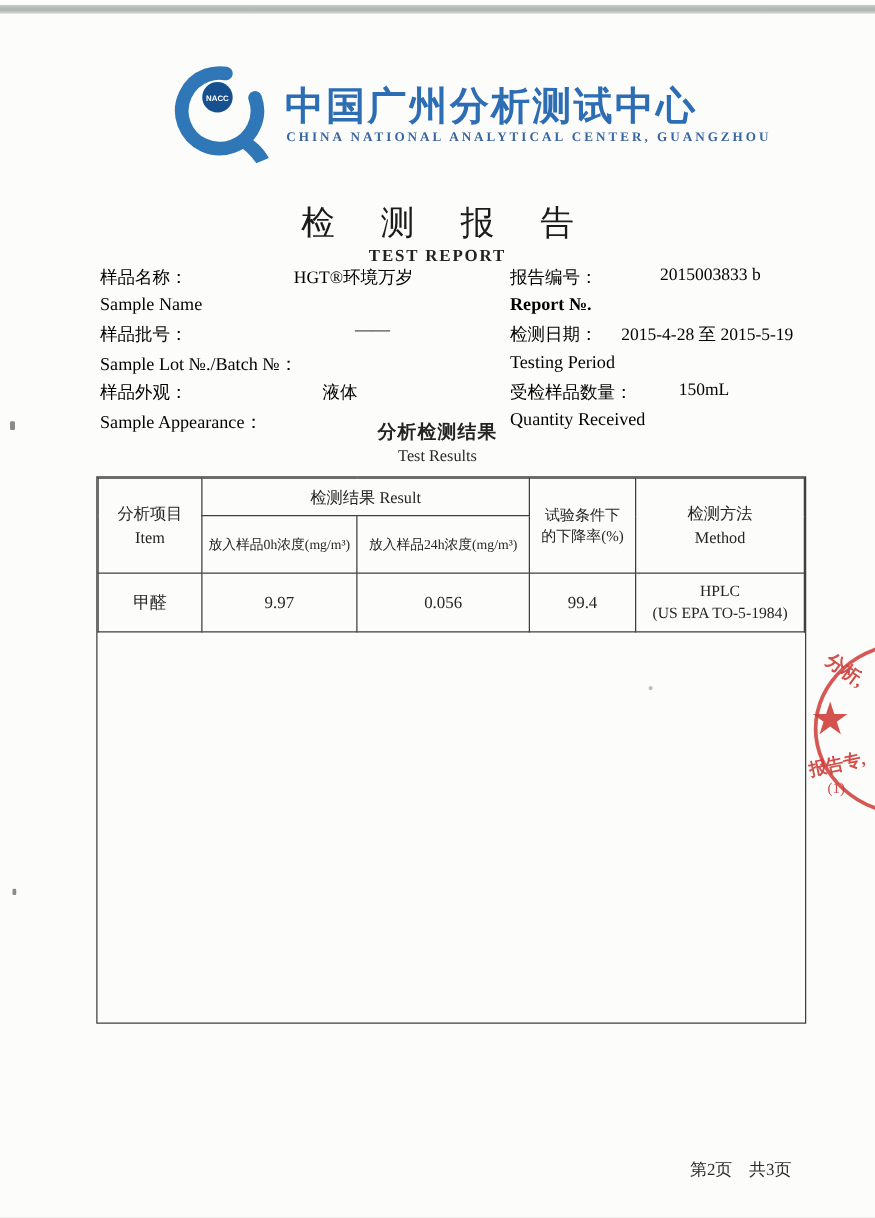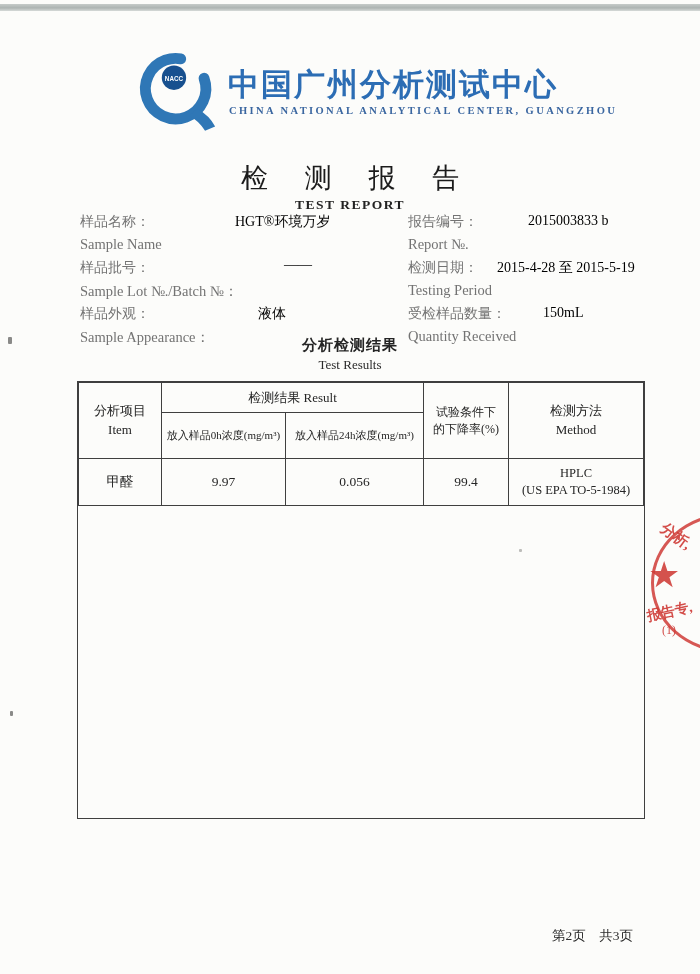--- a/index.html
+++ b/index.html
@@ -26,21 +26,21 @@
   
   .doc-title{
     position:absolute;left:0;top:160px;width:700px;text-align:center;
     font-size:27px;color:#1b1b1b;letter-spacing:15px;text-indent:15px;font-weight:500;
   }
   .doc-subtitle{
     position:absolute;left:0;top:197px;width:700px;text-align:center;
     font-size:13.5px;font-weight:bold;color:#222;letter-spacing:1.5px;
   }
   
-  .info-line{position:absolute;font-size:14px;white-space:nowrap;color:#737373;}
+  .info-line{position:absolute;font-size:14px;white-space:nowrap;color:#000000;}
   .info-en{font-size:14.5px;}
   .info-val{position:absolute;font-size:14px;white-space:nowrap;color:#000000;}
   
   .section-cn{
     position:absolute;left:0;top:336px;width:700px;text-align:center;
     font-size:15px;font-weight:600;letter-spacing:1px;color:#242424;
   }
   .section-en{
     position:absolute;left:0;top:357px;width:700px;text-align:center;
     font-size:13px;color:#2a2a2a;
@@ -119,21 +119,21 @@
   <div class="info-line" style="left:80px;top:259px;">样品批号：</div>
   <div class="info-val" style="left:284px;top:257px;">——</div>
   <div class="info-line info-en" style="left:80px;top:282px;">Sample Lot №./Batch №：</div>
 
   <div class="info-line" style="left:80px;top:305px;">样品外观：</div>
   <div class="info-val" style="left:258px;top:305px;">液体</div>
   <div class="info-line info-en" style="left:80px;top:328px;text-align:right;">Sample Appearance：</div>
 
   <div class="info-line" style="left:408px;top:213px;">报告编号：</div>
   <div class="info-val" style="left:528px;top:213px;text-align:right;">2015003833 b</div>
-  <div class="info-line info-en" style="left:408px;top:236px;">Report №.</div>
+  <div class="info-line info-en" style="left:408px;top:236px;font-weight:bold;">Report №.</div>
 
   <div class="info-line" style="left:408px;top:259px;">检测日期：</div>
   <div class="info-val" style="left:497px;top:259px;">2015-4-28  至 2015-5-19</div>
   <div class="info-line info-en" style="left:408px;top:282px;">Testing Period</div>
 
   <div class="info-line" style="left:408px;top:305px;">受检样品数量：</div>
   <div class="info-val" style="left:543px;top:305px;">150mL</div>
   <div class="info-line info-en" style="left:408px;top:328px;">Quantity Received</div>
 
   <div class="section-cn">分析检测结果</div>

